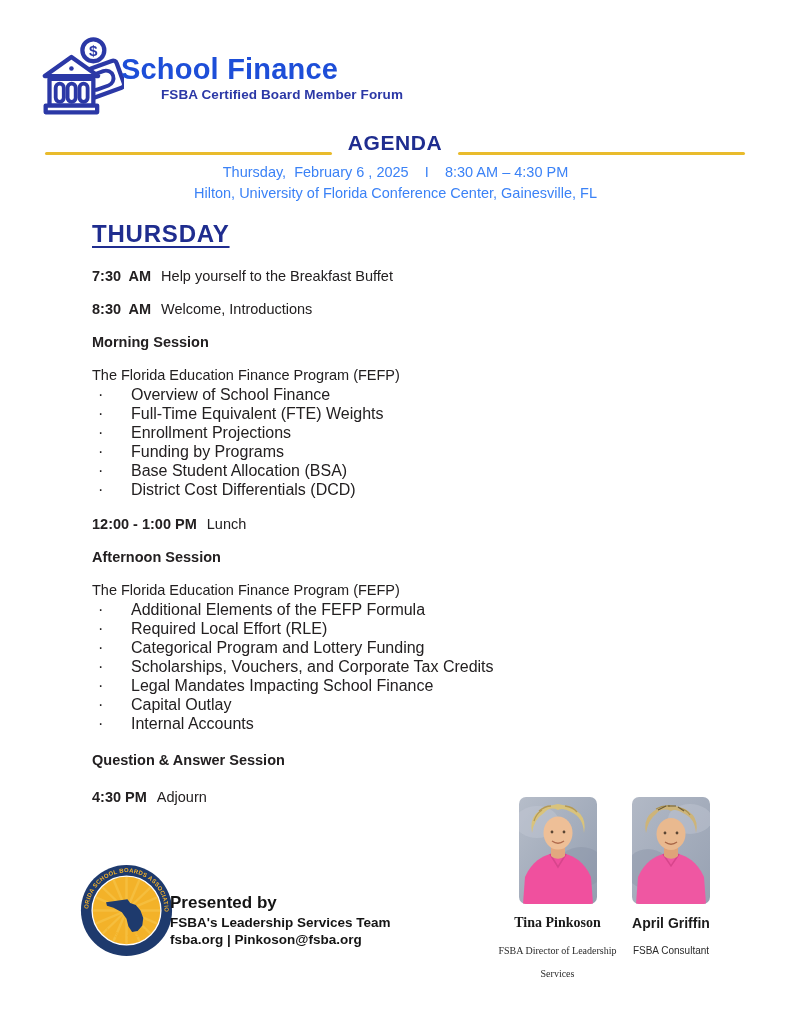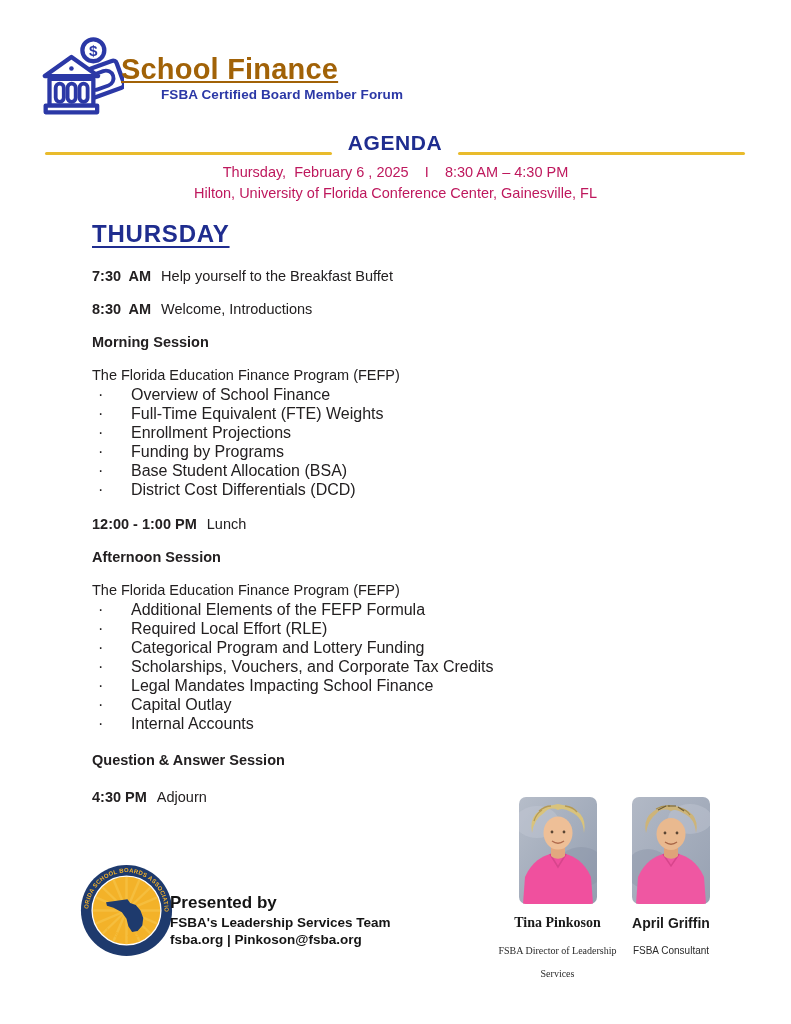--- a/index.html
+++ b/index.html
@@ -3,29 +3,29 @@
 <meta charset="utf-8">
 <style>
   html,body{margin:0;padding:0;background:#ffffff;}
   .page{
     position:relative;width:791px;height:1024px;background:#ffffff;overflow:hidden;
     font-family:"Liberation Sans",sans-serif;color:#232021;margin:0 auto;
   }
   
   .brand-logo{position:absolute;left:36px;top:36px;width:88px;height:82px;}
   .brand-text{position:absolute;left:121px;top:53px;}
-  .brand-title{font-size:29px;font-weight:700;color:#a16207;letter-spacing:.2px;line-height:32px;text-decoration:underline;}
+  .brand-title{font-size:29px;font-weight:700;color:#1d4ed8;letter-spacing:.2px;line-height:32px;}
   .brand-sub{font-size:13.5px;font-weight:700;color:#2b38a6;margin-top:2px;letter-spacing:.1px;padding-left:40px;}
   
   .divider{position:absolute;left:45px;right:46px;top:131px;display:flex;align-items:flex-end;gap:16px;}
   .gold-line{flex:1;height:3px;background:#e9bb2c;border-radius:2px;}
   .agenda-label{font-size:21px;font-weight:700;color:#1f2d8f;letter-spacing:.6px;}
   
   .event{position:absolute;left:0;right:0;top:162px;text-align:center;}
-  .event-line{font-size:14.5px;line-height:21px;color:#be185d;white-space:pre-wrap;}
+  .event-line{font-size:14.5px;line-height:21px;color:#3b82f6;white-space:pre-wrap;}
   
   .content{position:absolute;left:92px;top:220px;width:620px;}
   .day-heading{
     margin:0 0 18px 0;font-size:24px;font-weight:700;color:#1f2d8f;letter-spacing:.8px;
     text-decoration:underline;text-decoration-thickness:2px;text-underline-offset:4px;
   }
   .r{margin-top:13px;font-size:14.5px;line-height:20px;color:#232021;}
   .r .t{font-weight:700;white-space:pre;margin-right:10px;}
   .session-heading{font-weight:700;}
   .bullet{margin-top:1px;display:flex;}

